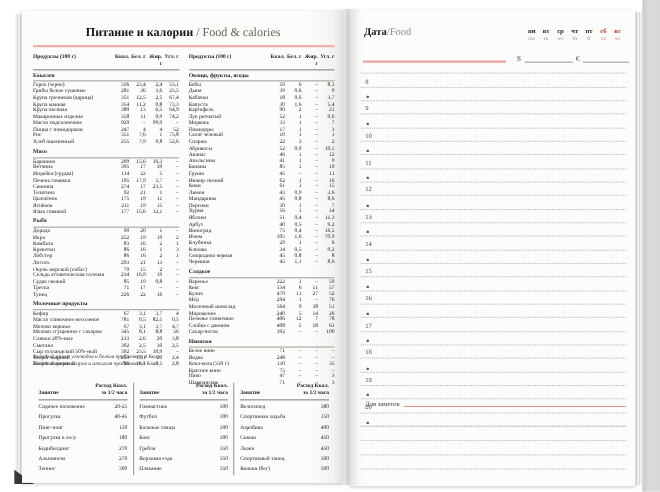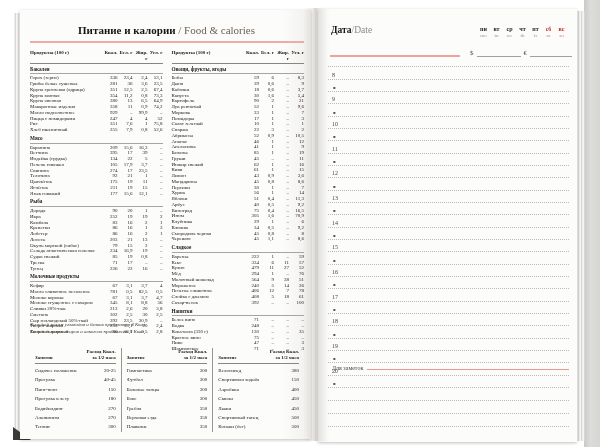--- a/index.html
+++ b/index.html
@@ -811,21 +811,21 @@
           <div class="arow">
             <span>Коньки (бег)</span>
             <span>500</span>
           </div>
         </div>
       </div>
   </div>
 
   <div class="page" id="right-page">
     <div class="rp-date">
-      <span class="ru">Дата</span><span class="en">/Date</span>
+      <span class="ru">Дата</span><span class="en">/Food</span>
     </div>
     <div class="weekdays">
       <div class="wrow" id="wd-ru">
           <span class="wd">пн</span>
           <span class="wd">вт</span>
           <span class="wd">ср</span>
           <span class="wd">чт</span>
           <span class="wd">пт</span>
           <span class="wd red">сб</span>
           <span class="wd red">вс</span>

